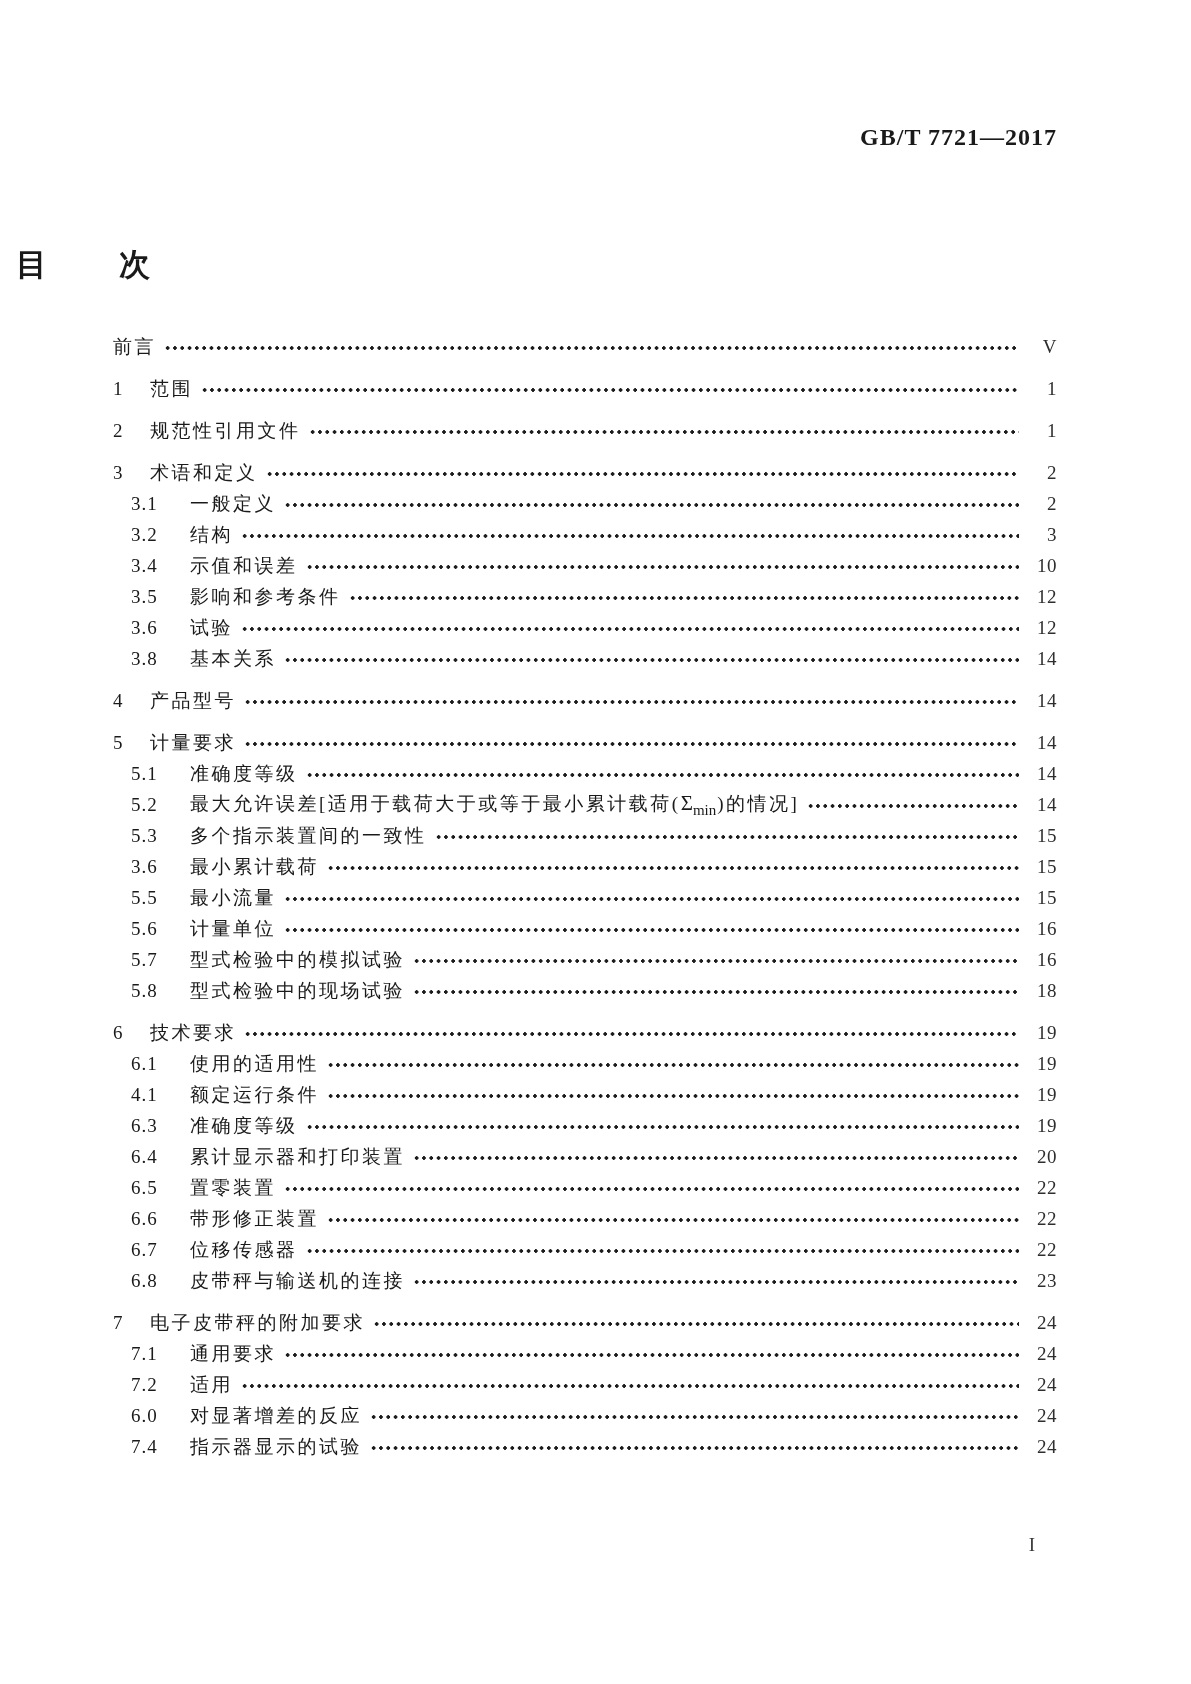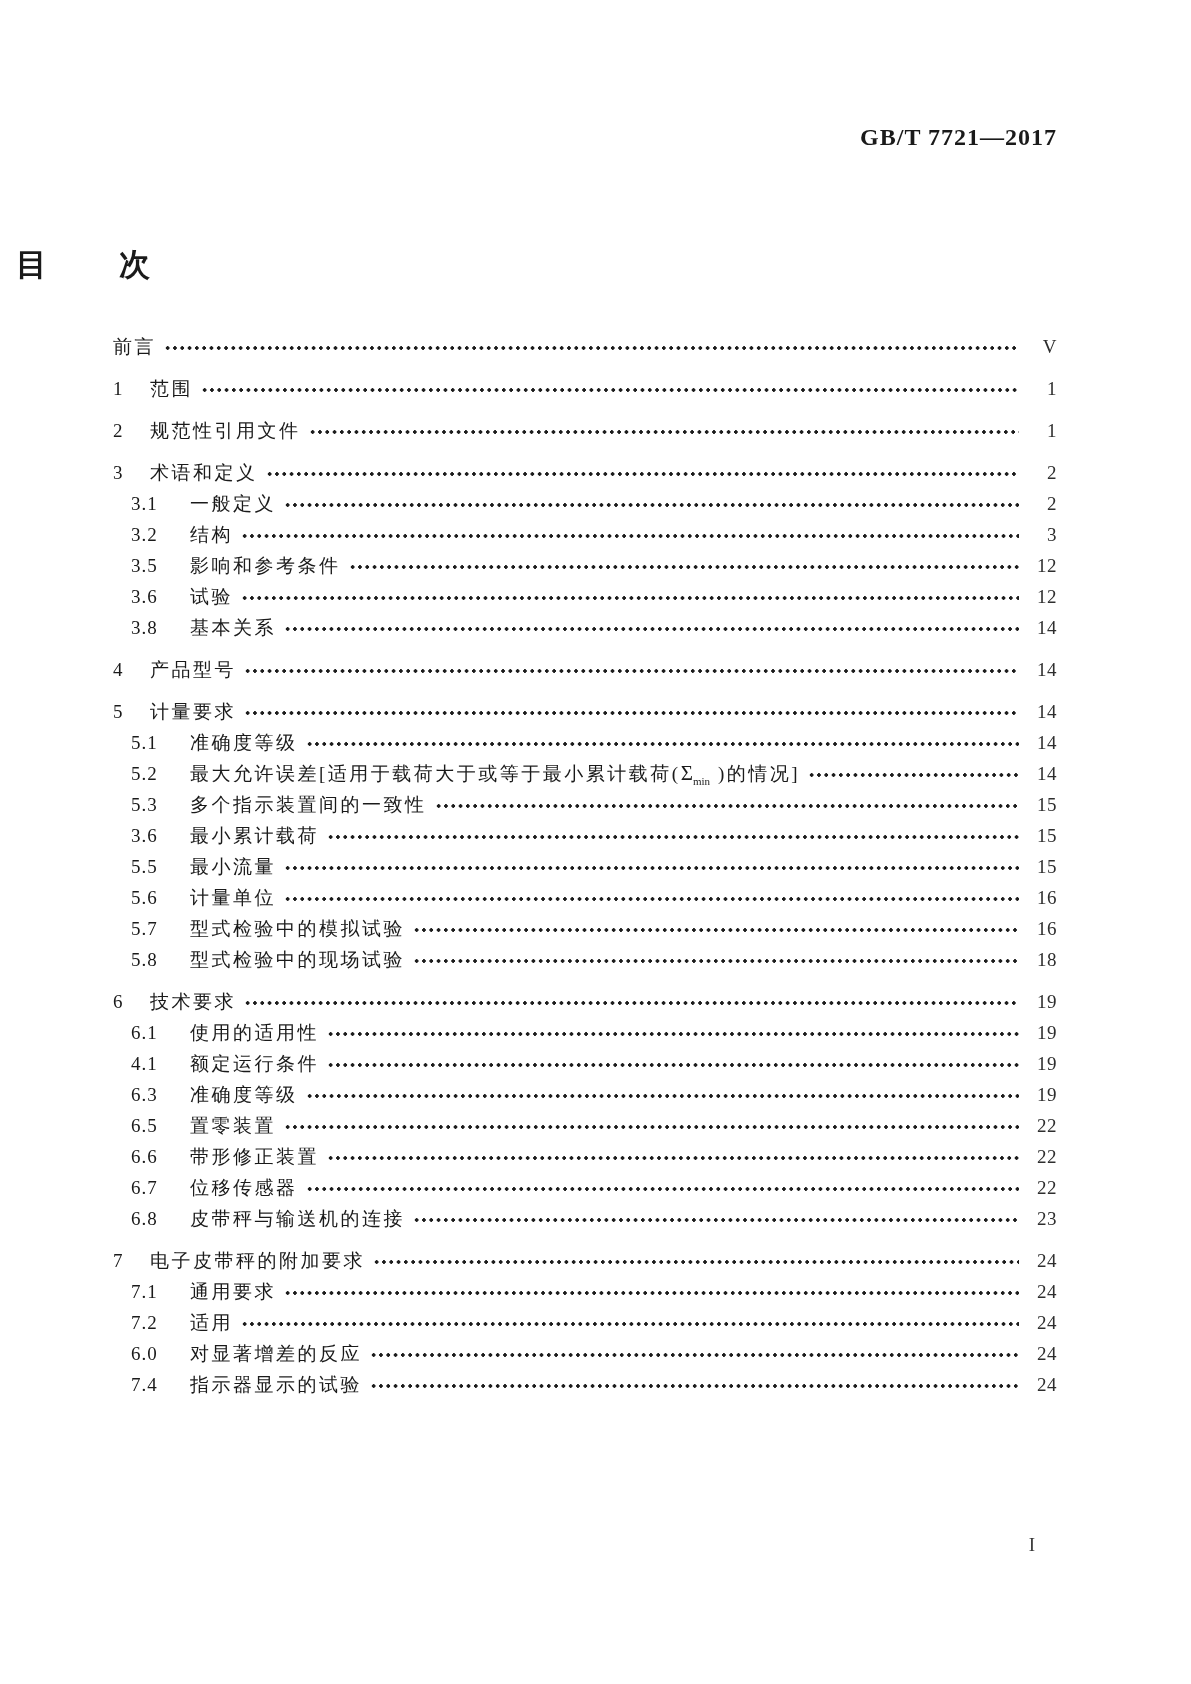--- a/index.html
+++ b/index.html
@@ -38,21 +38,21 @@
   .toc-row.lvl2{padding-left:18px;}
   .num{
     font-family:"Liberation Serif","DejaVu Serif",serif;
     letter-spacing:1px;
   }
   .lvl1 .num{min-width:37px;}
   .lvl2 .num{min-width:59px;}
   .num:empty{display:none;}
   .t{letter-spacing:2.5px;}
   .t .sigma{font-family:"Liberation Serif","DejaVu Serif",serif;font-size:21px;letter-spacing:0;}
-  .t .subscript{font-size:11px;vertical-align:-5px;letter-spacing:0;margin-right:8px;}
+  .t .subscript{font-size:15px;vertical-align:-5px;letter-spacing:0;margin-right:1px;}
   .leader{
     flex:1;min-width:12px;height:100%;
     margin:0 10px 0 8px;
     background-image:radial-gradient(circle,#1c1c1c 1.55px,transparent 1.95px);
     background-size:7.3px 6px;
     background-repeat:repeat-x;
     background-position:left 55%;
   }
   .pg{
     min-width:28px;text-align:right;
@@ -104,20 +104,26 @@
     <span class="leader"></span>
     <span class="pg">2</span>
   </div>
       <div class="toc-row lvl2">
     <span class="num">3.2</span>
     <span class="t">结构</span>
     <span class="leader"></span>
     <span class="pg">3</span>
   </div>
       <div class="toc-row lvl2">
+    <span class="num">3.4</span>
+    <span class="t">示值和误差</span>
+    <span class="leader"></span>
+    <span class="pg">10</span>
+  </div>
+      <div class="toc-row lvl2">
     <span class="num">3.5</span>
     <span class="t">影响和参考条件</span>
     <span class="leader"></span>
     <span class="pg">12</span>
   </div>
       <div class="toc-row lvl2">
     <span class="num">3.6</span>
     <span class="t">试验</span>
     <span class="leader"></span>
     <span class="pg">12</span>
@@ -206,20 +212,26 @@
     <span class="leader"></span>
     <span class="pg">19</span>
   </div>
       <div class="toc-row lvl2">
     <span class="num">6.3</span>
     <span class="t">准确度等级</span>
     <span class="leader"></span>
     <span class="pg">19</span>
   </div>
       <div class="toc-row lvl2">
+    <span class="num">6.4</span>
+    <span class="t">累计显示器和打印装置</span>
+    <span class="leader"></span>
+    <span class="pg">20</span>
+  </div>
+      <div class="toc-row lvl2">
     <span class="num">6.5</span>
     <span class="t">置零装置</span>
     <span class="leader"></span>
     <span class="pg">22</span>
   </div>
       <div class="toc-row lvl2">
     <span class="num">6.6</span>
     <span class="t">带形修正装置</span>
     <span class="leader"></span>
     <span class="pg">22</span>

